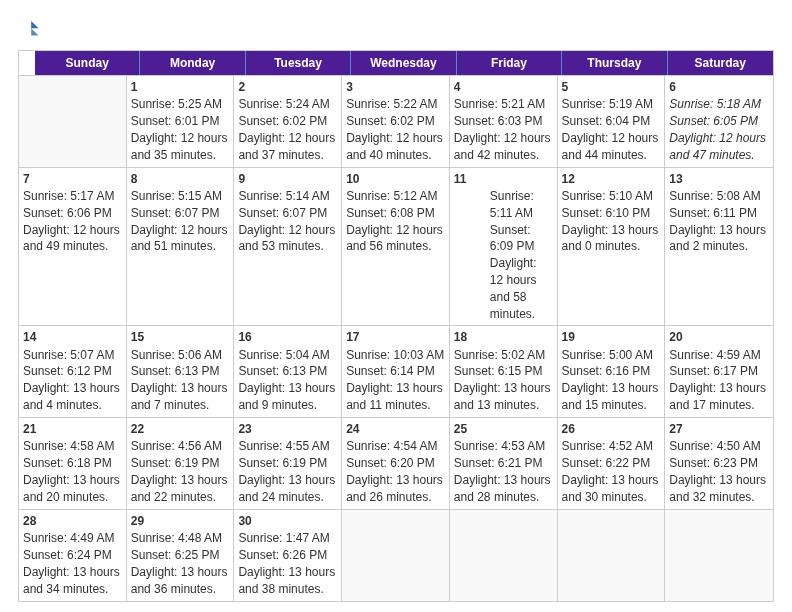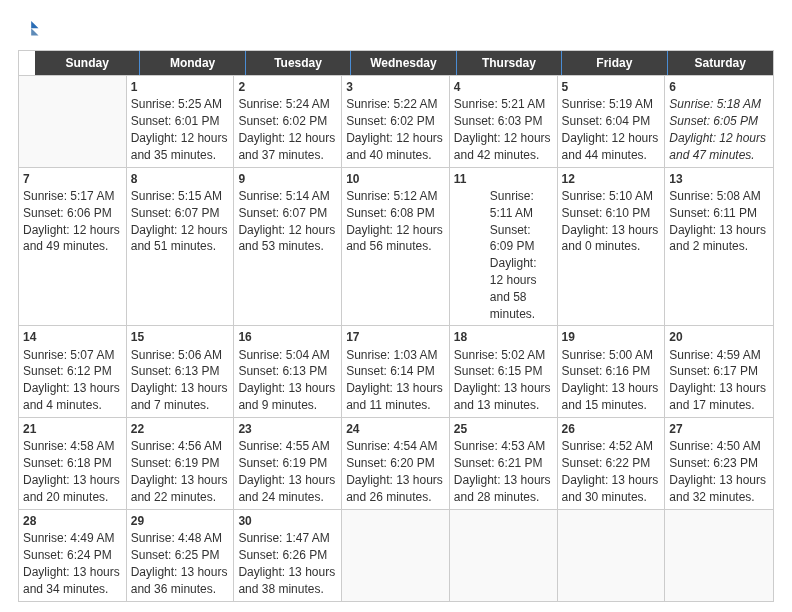--- a/index.html
+++ b/index.html
@@ -54,21 +54,21 @@
     }
     .calendar {
       flex: 1;
       display: flex;
       flex-direction: column;
       border: 1px solid #ccc;
     }
     .cal-header {
       display: grid;
       grid-template-columns: repeat(7, 1fr);
-      background: #404040;
+      background: #4c1d95;
       margin-left: 16px;
     }
     .cal-header-cell {
       color: #fff;
       font-size: 12px;
       font-weight: bold;
       padding: 5px 4px;
       text-align: center;
       border-right: 1px solid #4a8dd5;
     }
@@ -128,22 +128,22 @@
       <div class="location"></div>
     </div>
   </div>
 
   <div class="calendar">
     <div class="cal-header" id="cal-header">
         <div class="cal-header-cell">Sunday</div>
         <div class="cal-header-cell">Monday</div>
         <div class="cal-header-cell">Tuesday</div>
         <div class="cal-header-cell">Wednesday</div>
+        <div class="cal-header-cell">Friday</div>
         <div class="cal-header-cell">Thursday</div>
-        <div class="cal-header-cell">Friday</div>
         <div class="cal-header-cell">Saturday</div>
       </div>
     <div class="cal-body" id="cal-body">
         <div class="cal-row">
           <div class="cal-cell empty"></div>
           <div class="cal-cell">
             <span class="day-num">1</span>
             <div class="cell-info" style="white-space: pre-line;">Sunrise: 5:25 AM
 Sunset: 6:01 PM
 Daylight: 12 hours
@@ -253,21 +253,21 @@
           </div>
           <div class="cal-cell">
             <span class="day-num">16</span>
             <div class="cell-info" style="white-space: pre-line;">Sunrise: 5:04 AM
 Sunset: 6:13 PM
 Daylight: 13 hours
 and 9 minutes.</div>
           </div>
           <div class="cal-cell">
             <span class="day-num">17</span>
-            <div class="cell-info" style="white-space: pre-line;">Sunrise: 1:03 AM
+            <div class="cell-info" style="white-space: pre-line;">Sunrise: 10:03 AM
 Sunset: 6:14 PM
 Daylight: 13 hours
 and 11 minutes.</div>
           </div>
           <div class="cal-cell">
             <span class="day-num">18</span>
             <div class="cell-info" style="white-space: pre-line;">Sunrise: 5:02 AM
 Sunset: 6:15 PM
 Daylight: 13 hours
 and 13 minutes.</div>

